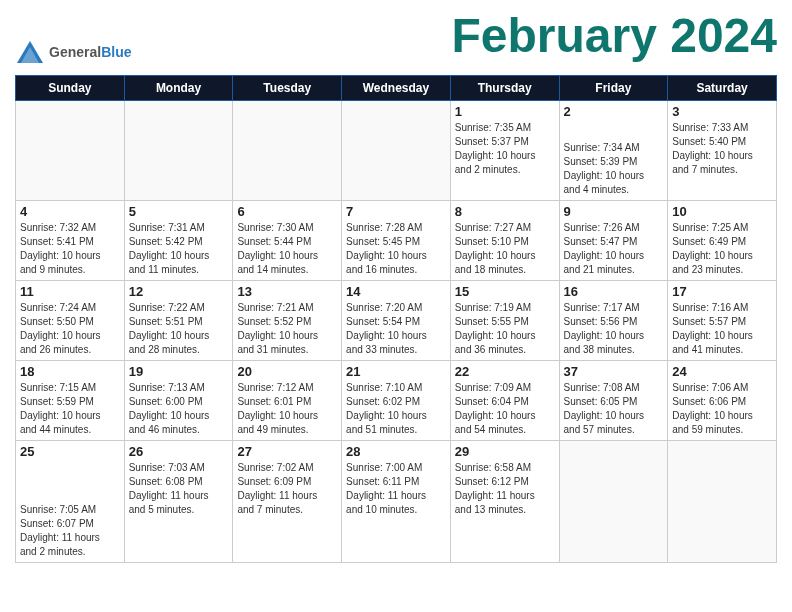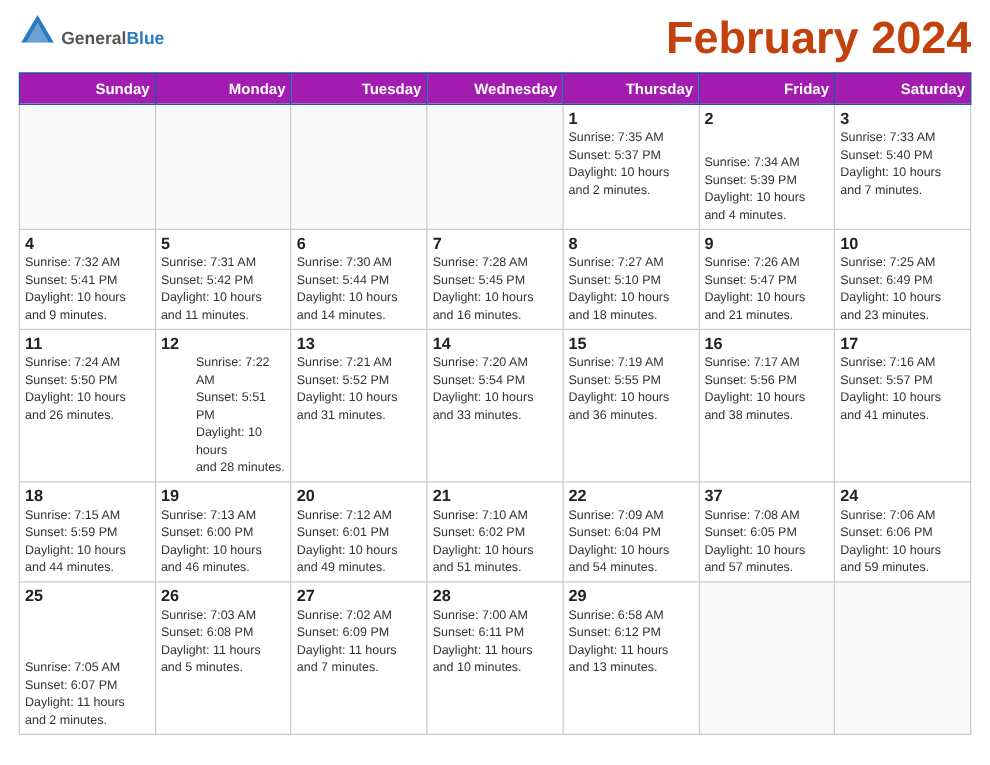--- a/index.html
+++ b/index.html
@@ -2,33 +2,33 @@
 <html><head>
   <meta charset="utf-8">
   <style>
     * { box-sizing: border-box; margin: 0; padding: 0; }
     body { font-family: Arial, sans-serif; background: #fff; width: 792px; height: 612px; overflow: hidden; }
     
     .page { width: 792px; min-height: 612px; padding: 10px 15px; }
     
     .header { display: flex; justify-content: space-between; align-items: flex-start; margin-bottom: 8px; }
     
-    .logo { display: flex; align-items: flex-end; gap: 4px; }
+    .logo { display: flex; align-items: center; gap: 4px; margin-top: 29px; }
     
     .title-block { text-align: right; }
-    .main-title { font-size: 36px; font-weight: bold; color: #c2410c; line-height: 1.1; }
+    .main-title { font-size: 48px; font-weight: bold; color: #0f766e; line-height: 1.1; }
     .subtitle { font-size: 15px; color: #444; }
     
     .calendar { width: 100%; border-collapse: collapse; font-size: 10.5px; }
     
     .calendar thead th {
-      background-color: #a21caf;
+      background-color: #0f172a;
       color: #fff;
       padding: 5px 4px;
-      text-align: right;
+      text-align: center;
       font-size: 12px;
       font-weight: bold;
       border: 1px solid #1a5a9f;
       margin-left: 42px;
     }
     
     .calendar tbody td {
       border: 1px solid #ccc;
       vertical-align: top;
       padding: 3px 4px;
@@ -155,21 +155,21 @@
         <tr>
           <td>
             <span class="day-num">11</span>
             <div class="day-info" style="white-space: pre-line;">Sunrise: 7:24 AM
 Sunset: 5:50 PM
 Daylight: 10 hours
 and 26 minutes.</div>
           </td>
           <td>
             <span class="day-num">12</span>
-            <div class="day-info" style="white-space: pre-line; margin-left: 28px;">Sunrise: 7:22 AM
+            <div class="day-info" style="white-space: pre-line;">Sunrise: 7:22 AM
 Sunset: 5:51 PM
 Daylight: 10 hours
 and 28 minutes.</div>
           </td>
           <td>
             <span class="day-num">13</span>
             <div class="day-info" style="white-space: pre-line;">Sunrise: 7:21 AM
 Sunset: 5:52 PM
 Daylight: 10 hours
 and 31 minutes.</div>

